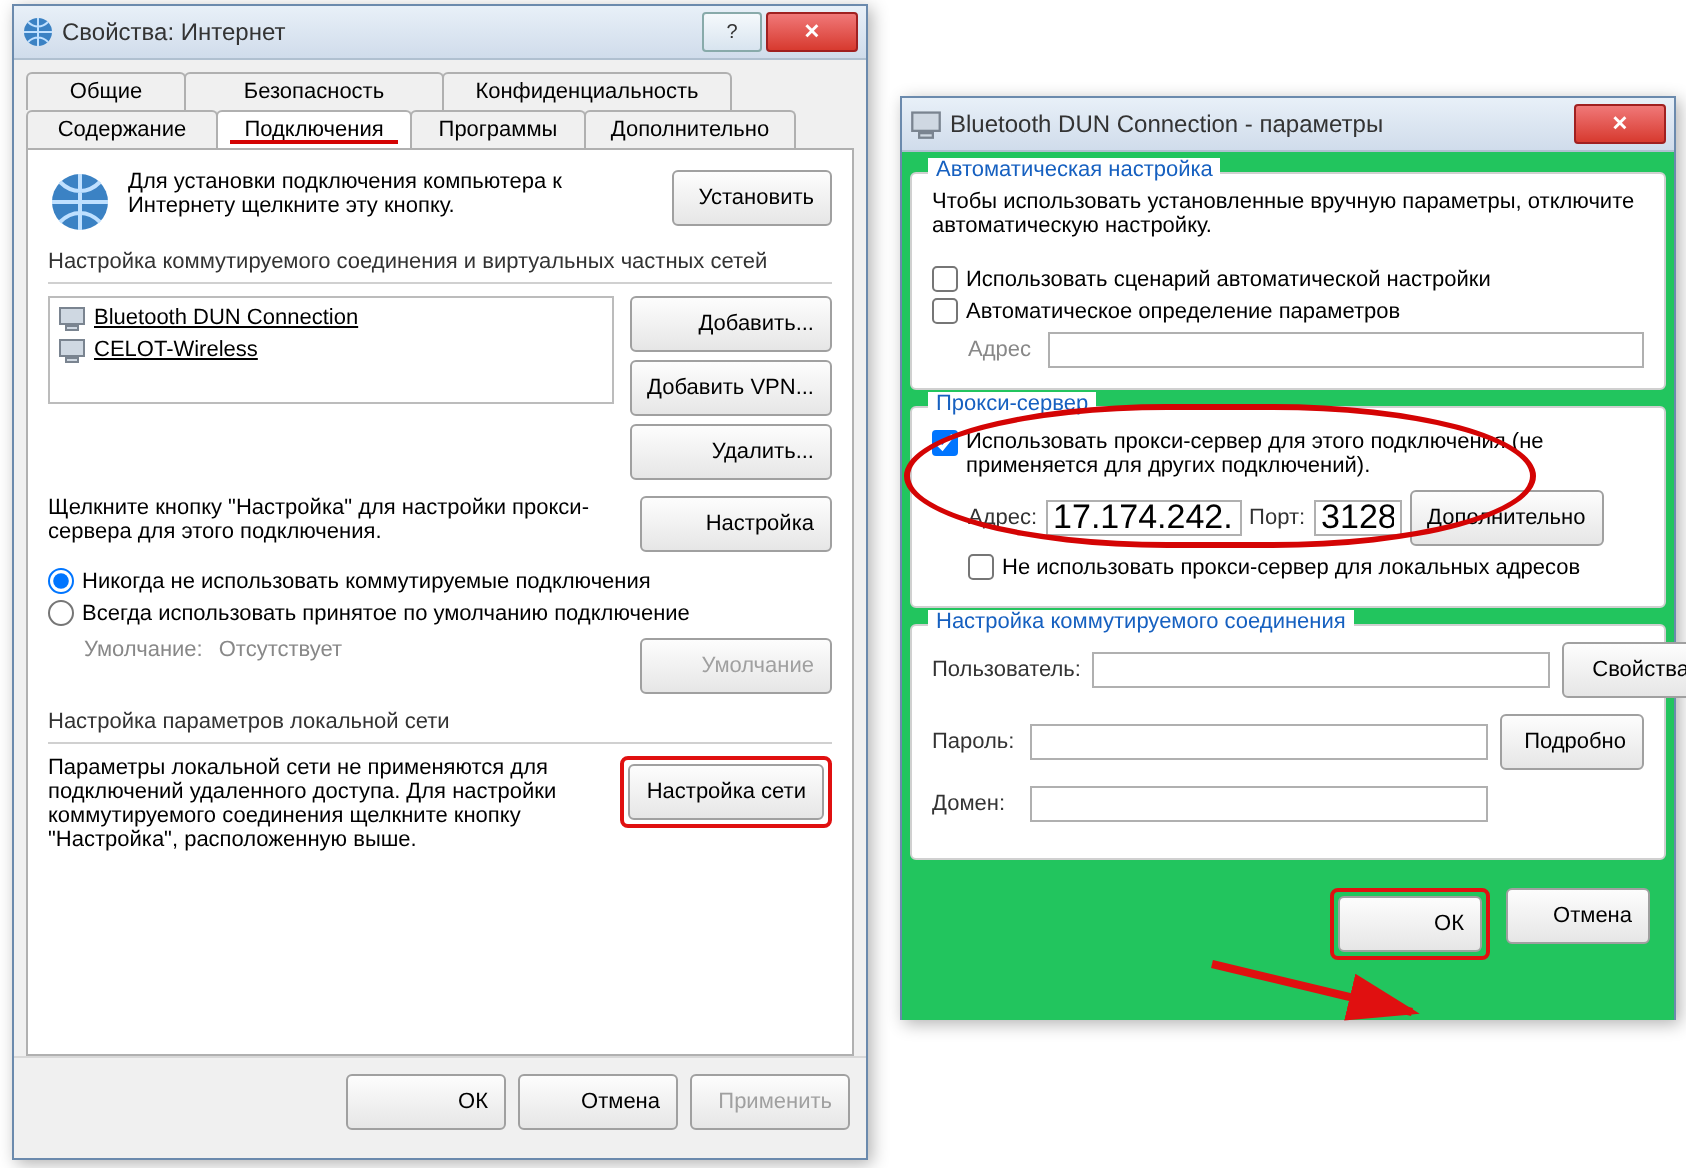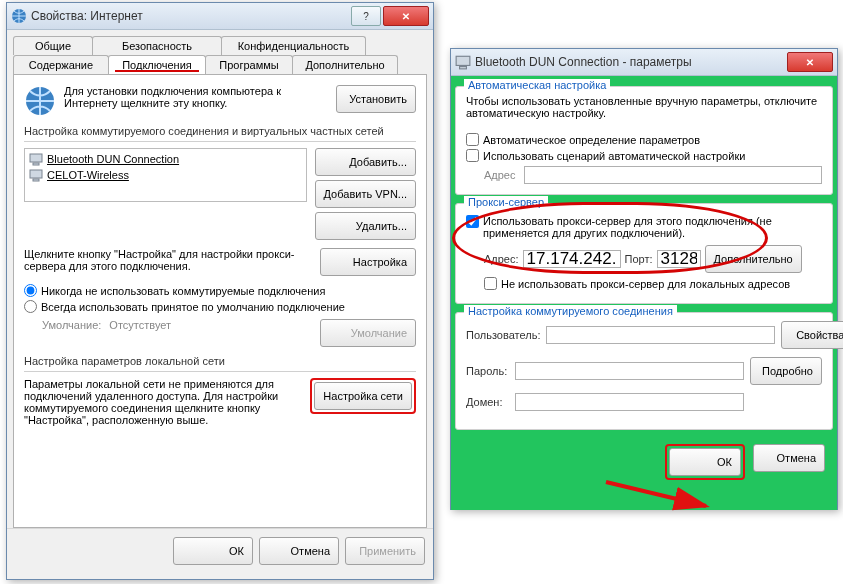--- a/index.html
+++ b/index.html
@@ -176,25 +176,25 @@
       <div class="winbtn close">✕</div>
     </div>
   </div>
 
   <div style="background:#22c55e; height:calc(100% - 26px); box-sizing:border-box; padding-top:2px; position:relative;">
     <div class="section">
       <div class="legend">Автоматическая настройка</div>
       <div style="font-size:11px; margin-bottom:14px;">Чтобы использовать установленные вручную параметры, отключите автоматическую настройку.</div>
       <div class="check-row">
           <input type="checkbox" style="">
-          <span>Автоматическое определение параметров</span>
+          <span>Использовать сценарий автоматической настройки</span>
         </div>
       <div class="check-row">
           <input type="checkbox" style="">
-          <span>Использовать сценарий автоматической настройки</span>
+          <span>Автоматическое определение параметров</span>
         </div>
       <div class="row" style="margin:4px 0 0 18px; align-items:center;">
         <span class="lbl muted">Адрес</span>
         <input class="txtin" style="flex: 1 1 0%;" disabled="">
       </div>
     </div>
 
     <div class="section" style="position:relative;">
       <div class="legend">Прокси-сервер</div>
       <div class="check-row" style="align-items:flex-start">

